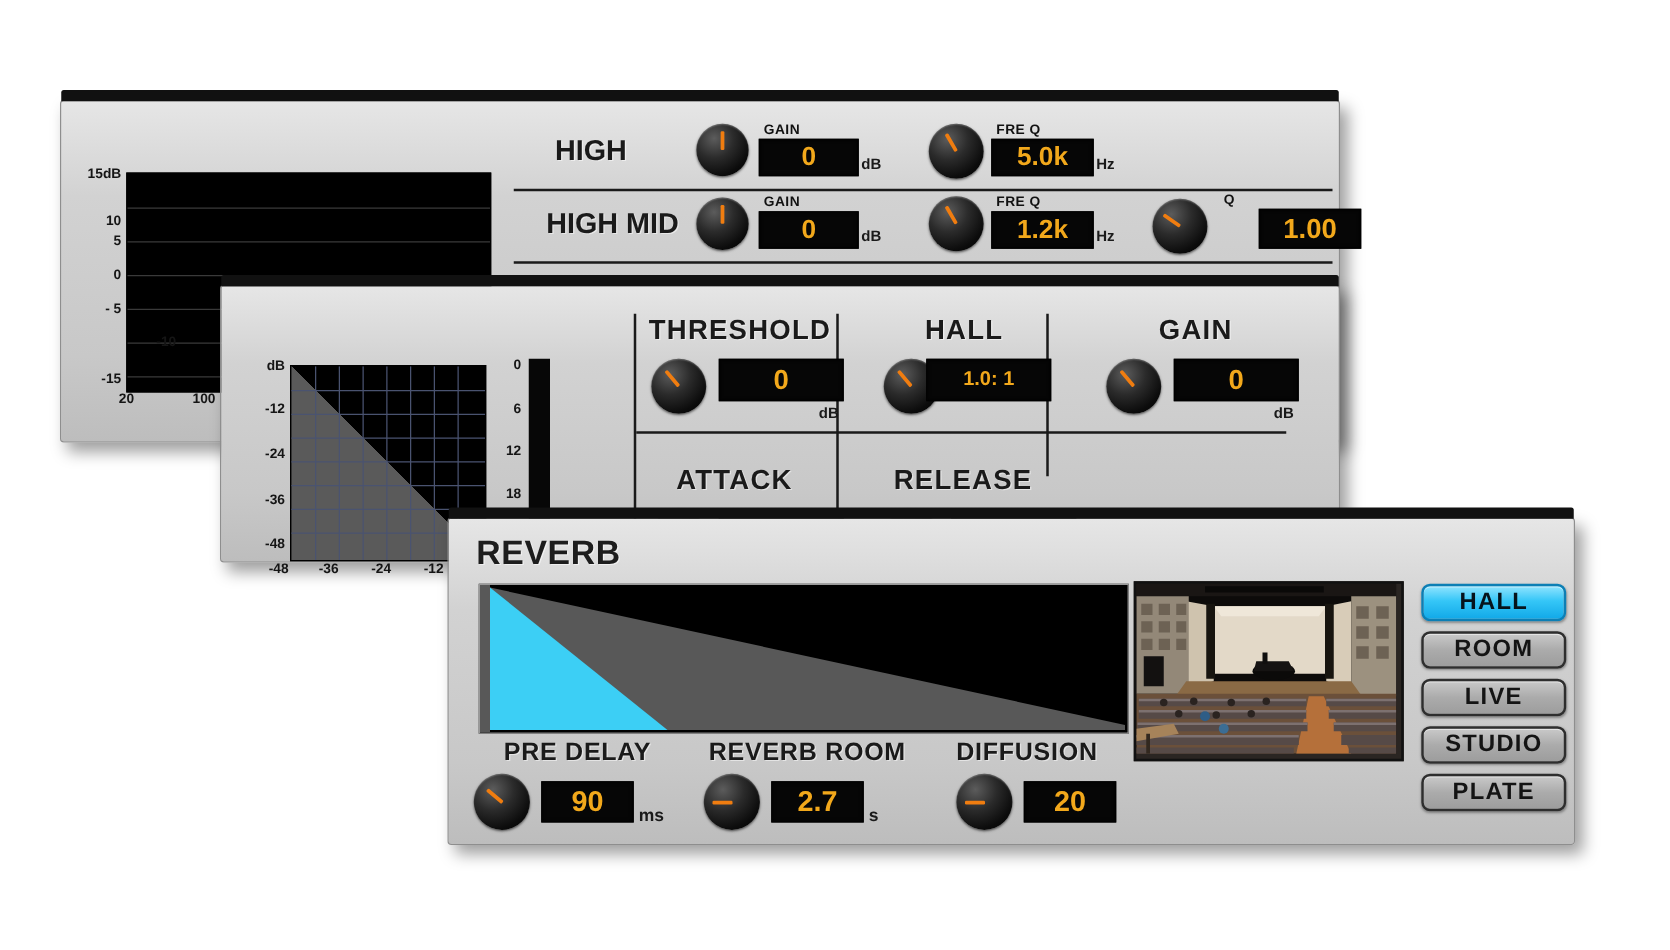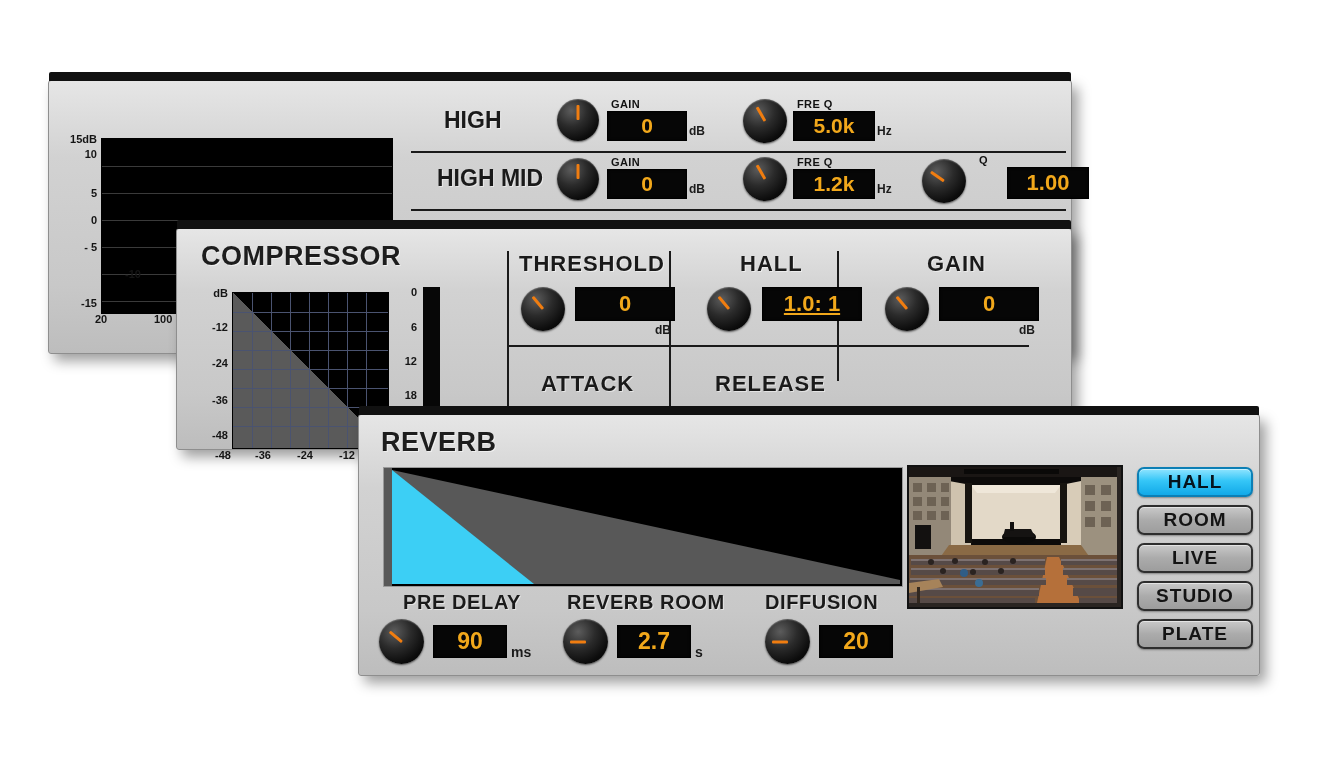--- a/index.html
+++ b/index.html
@@ -113,21 +113,21 @@
     <div class="graph" style="left:52px;top:57px;width:290px;height:174px;">
       <div class="gridline" style="top:27px;"></div>
       <div class="gridline" style="top:54px;"></div>
       <div class="gridline" style="top:81px;"></div>
       <div class="gridline" style="top:108px;"></div>
       <div class="gridline" style="top:135px;"></div>
       <div class="gridline" style="top:162px;"></div>
     </div>
 
     <div class="axis-lbl" style="left:0px;top:52px;width:48px;">15dB</div>
-    <div class="axis-lbl" style="left:0px;top:67px;width:48px;">10</div>
+    <div class="axis-lbl" style="left:0px;top:90px;width:48px;">10</div>
     <div class="axis-lbl" style="left:0px;top:106px;width:48px;">5</div>
     <div class="axis-lbl" style="left:0px;top:133px;width:48px;">0</div>
     <div class="axis-lbl" style="left:0px;top:160px;width:48px;">- 5</div>
     <div class="axis-lbl" style="left:0px;top:187px;width:48px;padding-left:44px;">-10</div>
     <div class="axis-lbl" style="left:0px;top:216px;width:48px;">-15</div>
 
     <div class="axis-lbl-x" style="left:46px;top:232px;">20</div>
     <div class="axis-lbl-x" style="left:105px;top:232px;">100</div>
 
     <div class="bigcap" style="left:395px;top:26px;font-size:23px;">HIGH</div>
@@ -169,21 +169,20 @@
     </div>
     <div class="caplabel" style="left:930px;top:73px;">Q</div>
     <div class="lcd" style="left:922px;top:86px;width:80px;height:30px;font-size:22px;margin-left:36px;">1.00</div>
 
     <div class="divline" style="left:362px;top:128px;width:655px;"></div>
   </div>
 
   <div class="panel" id="cmp-panel" style="left:176px;top:228px;width:894px;height:220px;">
     <div class="panel-topbar"></div>
 
-    <div class="panel-title" style="left:24px;top:12px;font-size:27px;">COMPRESSOR</div>
 
     <div class="cgrid" style="left:55px;top:63px;width:155px;height:155px;">
       <div class="ctri"></div>
       <div class="cgl-h" style="top:19px;"></div>
         <div class="cgl-h" style="top:38px;"></div>
       <div class="cgl-h" style="top:57px;"></div>
         <div class="cgl-h" style="top:76px;"></div>
       <div class="cgl-h" style="top:95px;"></div>
         <div class="cgl-h" style="top:114px;"></div>
       <div class="cgl-h" style="top:133px;"></div>
@@ -220,21 +219,21 @@
     <div class="knob" style="left:344px;top:58px;width:44px;height:44px;">
       <div class="ptr" id="k6" style="height: 16px; transform: translate(-50%, -100%) rotate(-40deg);"></div>
     </div>
     <div class="lcd" style="left:398px;top:58px;width:98px;height:32px;font-size:22px;">0</div>
     <div class="unit" style="left:478px;top:94px;">dB</div>
 
     <div class="bigcap" style="left:563px;top:22px;font-size:22px;letter-spacing:1px;">HALL</div>
     <div class="knob" style="left:530px;top:58px;width:44px;height:44px;">
       <div class="ptr" id="k7" style="height: 16px; transform: translate(-50%, -100%) rotate(-40deg);"></div>
     </div>
-    <div class="lcd" style="left:585px;top:58px;width:98px;height:32px;font-size:22px;text-decoration:underline;">1.0: 1</div>
+    <div class="lcd" style="left:564px;top:58px;width:98px;height:32px;font-size:16px;">1.0: 1</div>
 
     <div class="bigcap" style="left:750px;top:22px;font-size:22px;letter-spacing:1px;">GAIN</div>
     <div class="knob" style="left:708px;top:58px;width:44px;height:44px;">
       <div class="ptr" id="k8" style="height: 16px; transform: translate(-50%, -100%) rotate(-40deg);"></div>
     </div>
     <div class="lcd" style="left:762px;top:58px;width:98px;height:32px;font-size:22px;">0</div>
     <div class="unit" style="left:842px;top:94px;">dB</div>
 
     <div class="bigcap" style="left:364px;top:142px;font-size:22px;letter-spacing:1px;">ATTACK</div>
     <div class="knob" style="left:344px;top:178px;width:44px;height:44px;">

